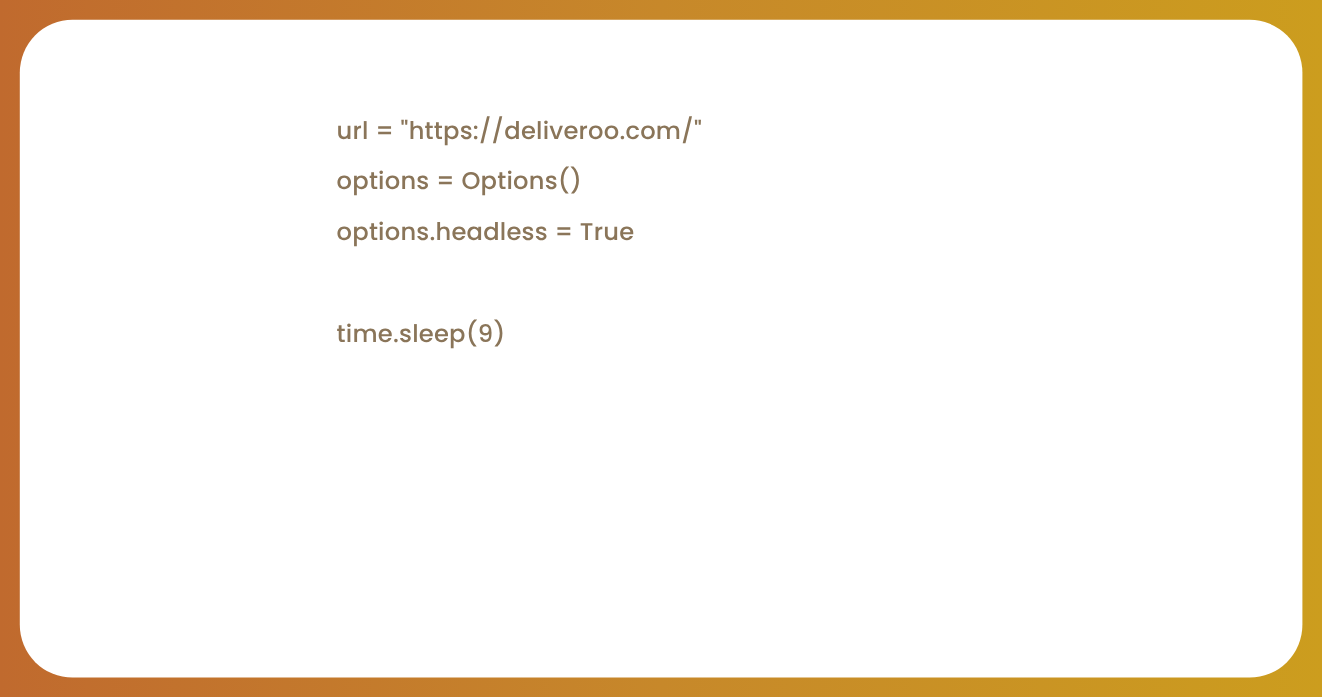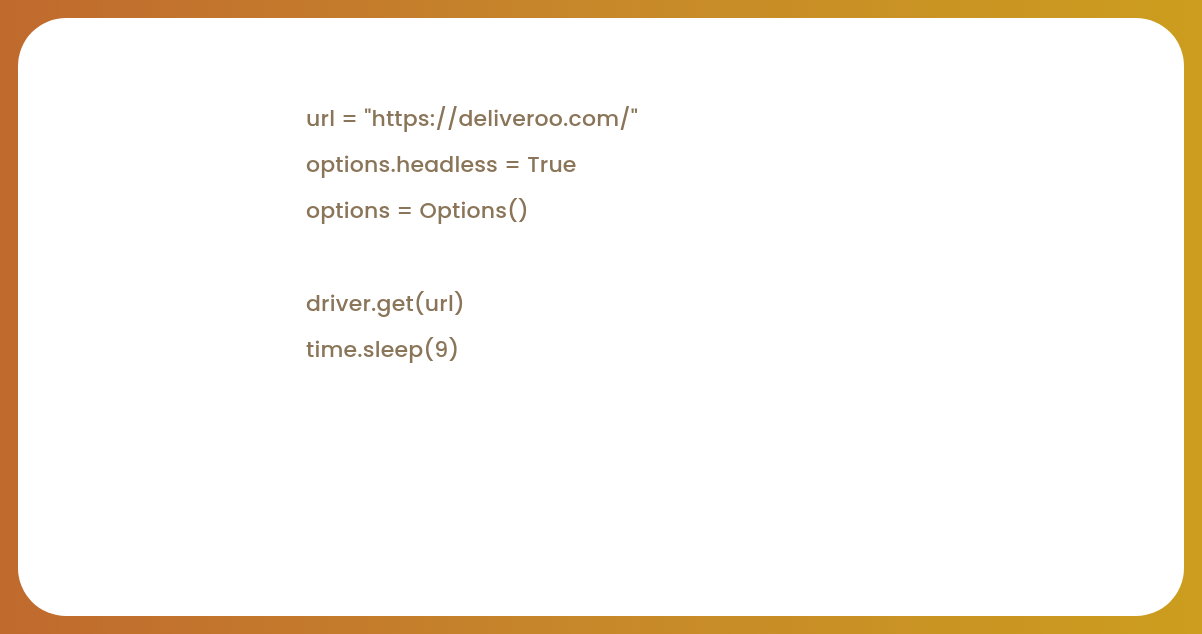--- a/index.html
+++ b/index.html
@@ -36,19 +36,18 @@
     .blank-line {
       height: 46px;
     }
   </style>
 </head>
 <body>
 
 <div class="card">
   <div class="code-block">
     <span class="code-line">url = "https://deliveroo.com/"</span>
+    <span class="code-line">options = Options()</span>
     <span class="code-line">options.headless = True</span>
-    <span class="code-line">options = Options()</span>
     <div class="blank-line"></div>
-    <span class="code-line">driver.get(url)</span>
     <span class="code-line">time.sleep(9)</span>
   </div>
 </div>
 
 </body></html>

